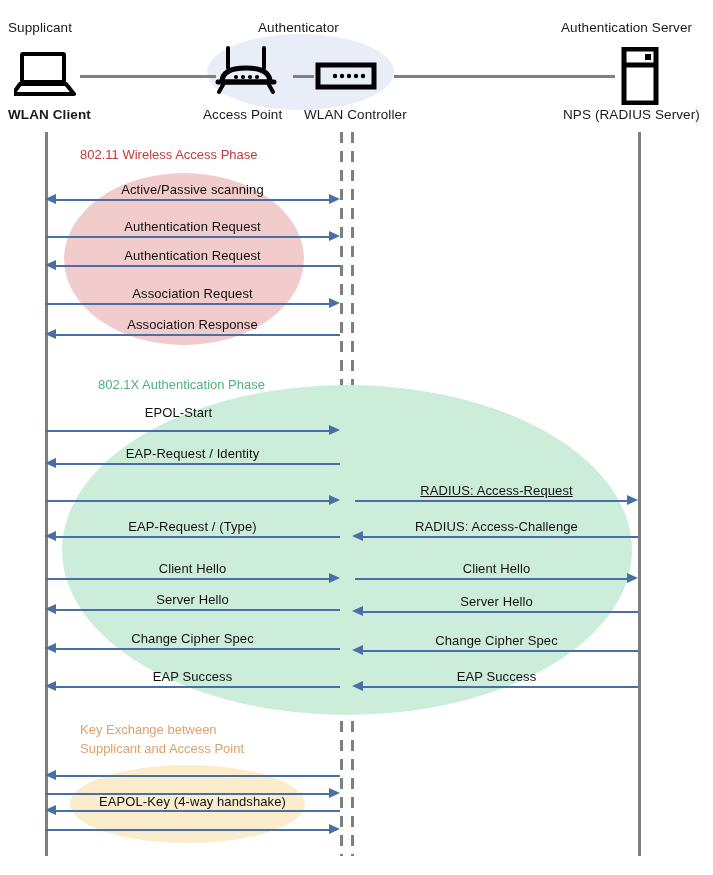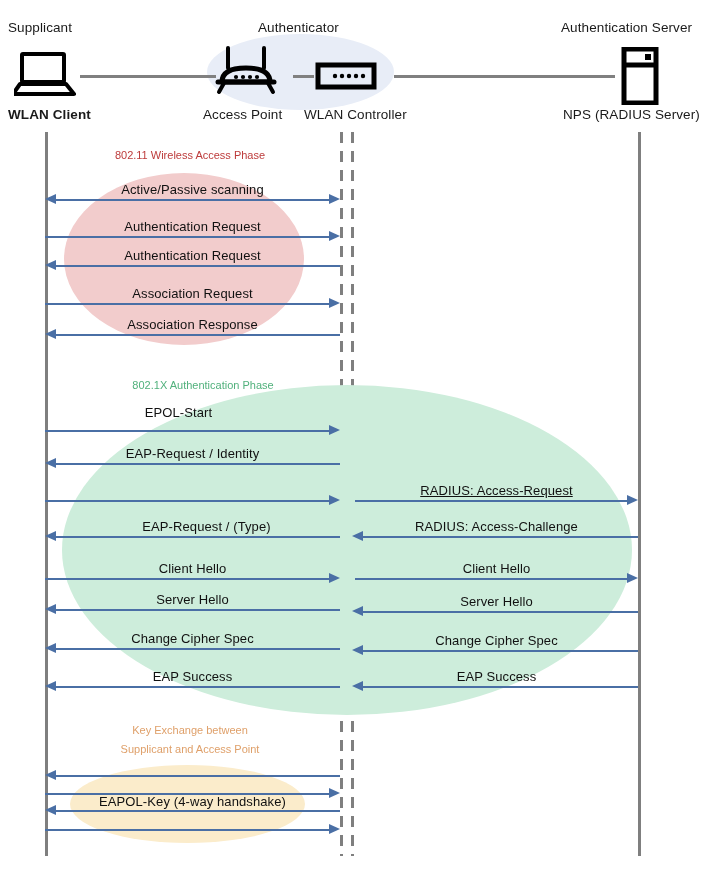--- a/index.html
+++ b/index.html
@@ -75,23 +75,22 @@
     position: absolute;
     border-radius: 50%;
   }
   .blob-red    { background: #f2cccc; }
   .blob-green  { background: #cdeddb; }
   .blob-orange { background: #fbeccb; }
 
   
   .phase-title {
     position: absolute;
-    font-size: 11px;
-    white-space: nowrap;
-    text-align: center;
+    font-size: 13px;
+    white-space: nowrap;
     line-height: 18px;
   }
   .phase-red    { color: #bd3b3b; }
   .phase-green  { color: #51b17c; }
   .phase-orange { color: #dfa06a; }
 
   
   .msg-line {
     position: absolute;
     height: 2px;
@@ -226,21 +225,21 @@
   <div class="msg-line" style="left:56px; top:463px; width:284px;"></div>
   <div class="arrow-head left" style="left:45px; top:458px;"></div>
 
   <div class="msg-line" style="left:45px; top:500px; width:284px;"></div>
   <div class="arrow-head right" style="left:329px; top:495px;"></div>
 
   <div class="msg-label" style="left:355px; top:483px; width:283px;text-decoration:underline;">RADIUS: Access-Request</div>
   <div class="msg-line" style="left:355px; top:500px; width:272px;"></div>
   <div class="arrow-head right" style="left:627px; top:495px;"></div>
 
-  <div class="msg-label" style="left:45px; top:519px; width:295px;padding-left:14px;">EAP-Request / (Type)</div>
+  <div class="msg-label" style="left:45px; top:519px; width:295px;">EAP-Request / (Type)</div>
   <div class="msg-line" style="left:56px; top:536px; width:284px;"></div>
   <div class="arrow-head left" style="left:45px; top:531px;"></div>
 
   <div class="msg-label" style="left:355px; top:519px; width:283px;">RADIUS: Access-Challenge</div>
   <div class="msg-line" style="left:363px; top:536px; width:275px;"></div>
   <div class="arrow-head left" style="left:352px; top:531px;"></div>
 
   <div class="msg-label" style="left:45px; top:561px; width:295px;">Client Hello</div>
   <div class="msg-line" style="left:45px; top:578px; width:284px;"></div>
   <div class="arrow-head right" style="left:329px; top:573px;"></div>

